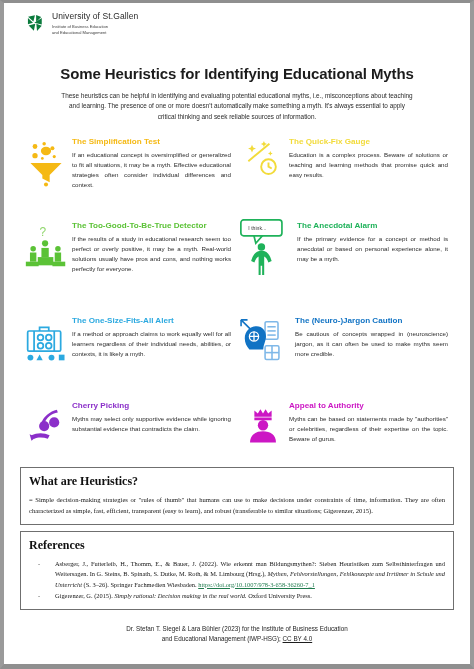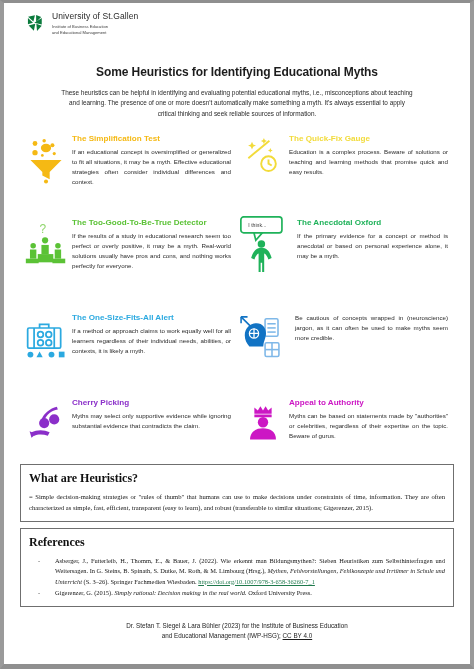--- a/index.html
+++ b/index.html
@@ -61,21 +61,21 @@
     margin-top: 3.5px;
     font-size: 4.1px;
     color: #3d3d3d;
     line-height: 1.45;
     max-width: 120px;
   }
 
   
   .main-title {
     text-align: center;
-    font-size: 12px;
+    font-size: 15px;
     font-weight: bold;
     color: #1c1c1c;
     margin: 16px 0 0 0;
     letter-spacing: -0.1px;
   }
   .intro {
     margin: 9px auto 0 auto;
     width: 352px;
     text-align: center;
     font-size: 6.4px;
@@ -301,21 +301,21 @@
             </g>
             <path d="M16 19 L18 27 L25 19 Z" fill="#fff" stroke="#1FB25A" stroke-width="1.8"></path>
             <text x="10" y="13" font-family="Liberation Sans, sans-serif" font-size="5.5" fill="#3a3a3a">I think...</text>
             <g fill="#1FB25A">
               <circle cx="24" cy="31" r="4"></circle>
               <path d="M24 35 C18 35 15 39 13 46 l3.5 1.5 c1.5 -4 3 -5.5 4.5 -6.2 V61 h2.2 V51 h1.6 V61 h2.2 V41.3 c1.5 .7 3 2.2 4.5 6.2 L35 46 C33 39 30 35 24 35 z"></path>
             </g>
           </svg>
         </span>
         <div class="cell-body">
-          <div class="cell-title" style="color:#1FB25A">The Anecdotal Oxford</div>
+          <div class="cell-title" style="color:#1FB25A">The Anecdotal Alarm</div>
           <div class="cell-text">If the primary evidence for a concept or method is anecdotal or based on personal experience alone, it may be a myth.</div>
         </div>
       </div>
     </div>
 
     <div class="grid-row r3">
 
       <div class="cell">
         <span class="icon-box">
           <svg viewBox="0 0 48 48" width="44" height="44">
@@ -360,20 +360,21 @@
             <g fill="#1173C4">
               <path d="M6 22 C6 14 12 9 19 9 C25 9 29 14 29 20 C29 25 26 29 26 34 H11 C8 31 6 27 6 22 Z"></path>
             </g>
             <g fill="none" stroke="#ffffff" stroke-width="1.4">
               <circle cx="16" cy="20" r="5"></circle>
               <path d="M16 15 V25 M11 20 H21"></path>
             </g>
           </svg>
         </span>
         <div class="cell-body">
+          <div class="cell-title" style="color:#1173C4">The (Neuro-)Jargon Caution</div>
           <div class="cell-text">Be cautious of concepts wrapped in (neuroscience) jargon, as it can often be used to make myths seem more credible.</div>
         </div>
       </div>
     </div>
 
     <div class="grid-row r4">
 
       <div class="cell">
         <span class="icon-box">
           <svg viewBox="0 0 48 44" width="44" height="40">

